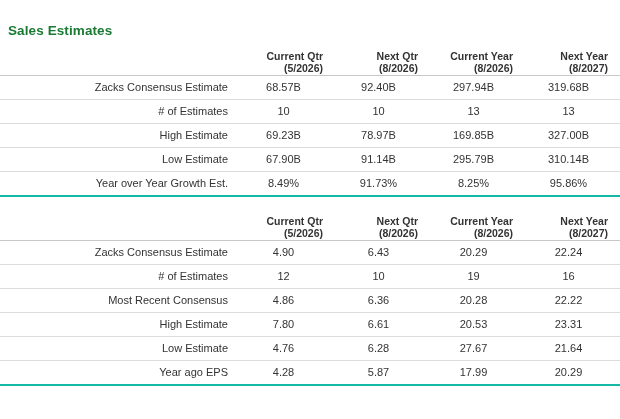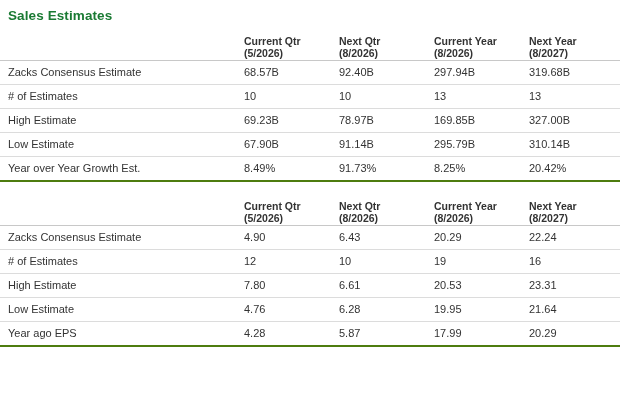--- a/index.html
+++ b/index.html
@@ -36,59 +36,59 @@
     border-collapse: collapse;
     width: 620px;
     table-layout: fixed;
   }
   table.est col.c-label { width: 240px; }
   table.est col.c-val { width: 95px; }
   table.est th {
     font-size: 10.5px;
     font-weight: bold;
     color: #333333;
-    text-align: left;
+    text-align: right;
     vertical-align: bottom;
     padding: 1px 12px 1px 4px;
     line-height: 12px;
   }
   table.est th.lbl {
     text-align: left;
   }
   table.est th .sub {
     display: block;
     font-weight: bold;
   }
   table.est thead tr.head-row th {
     padding-top: 4px;
   }
   table.est tbody td {
     font-size: 11px;
     color: #333333;
-    text-align: left;
+    text-align: center;
     padding: 5px 12px 5px 4px;
     border-top: 1px solid #dcdcdc;
     white-space: nowrap;
     line-height: 13px;
   }
   table.est tbody td.lbl {
-    text-align: left;
-    padding-left: 8px;
+    text-align: right;
+    padding-left: 0;
     color: #333333;
   }
   table.est tbody tr:first-child td {
     border-top: 1px solid #c8c8c8;
   }
   table.est tbody tr:last-child td {
-    border-bottom: 2px solid #4d7c0f;
+    border-bottom: 2px solid #14b8a6;
   }
   .spacer {
     height: 14px;
   }
-  .sec1 { margin-top: 2px; }
+  .sec1 { margin-top: 17px; }
 </style>
 </head>
 <body>
 
 <div class="page">
 
   <div class="section sec1">
     <div class="section-title">Sales Estimates</div>
     <table class="est">
       <colgroup>
@@ -149,21 +149,21 @@
           <td>67.90B</td>
           <td>91.14B</td>
           <td>295.79B</td>
           <td>310.14B</td>
         </tr>
         <tr>
           <td class="lbl">Year over Year Growth Est.</td>
           <td>8.49%</td>
           <td>91.73%</td>
           <td>8.25%</td>
-          <td>20.42%</td>
+          <td>95.86%</td>
         </tr>
       </tbody>
     </table>
   </div>
 
   <div class="spacer"></div>
 
   <div class="section">
     <table class="est">
       <colgroup>
@@ -206,31 +206,38 @@
           <td>22.24</td>
         </tr>
         <tr>
           <td class="lbl"># of Estimates</td>
           <td>12</td>
           <td>10</td>
           <td>19</td>
           <td>16</td>
         </tr>
         <tr>
+          <td class="lbl">Most Recent Consensus</td>
+          <td>4.86</td>
+          <td>6.36</td>
+          <td>20.28</td>
+          <td>22.22</td>
+        </tr>
+        <tr>
           <td class="lbl">High Estimate</td>
           <td>7.80</td>
           <td>6.61</td>
           <td>20.53</td>
           <td>23.31</td>
         </tr>
         <tr>
           <td class="lbl">Low Estimate</td>
           <td>4.76</td>
           <td>6.28</td>
-          <td>19.95</td>
+          <td>27.67</td>
           <td>21.64</td>
         </tr>
         <tr>
           <td class="lbl">Year ago EPS</td>
           <td>4.28</td>
           <td>5.87</td>
           <td>17.99</td>
           <td>20.29</td>
         </tr>
 

